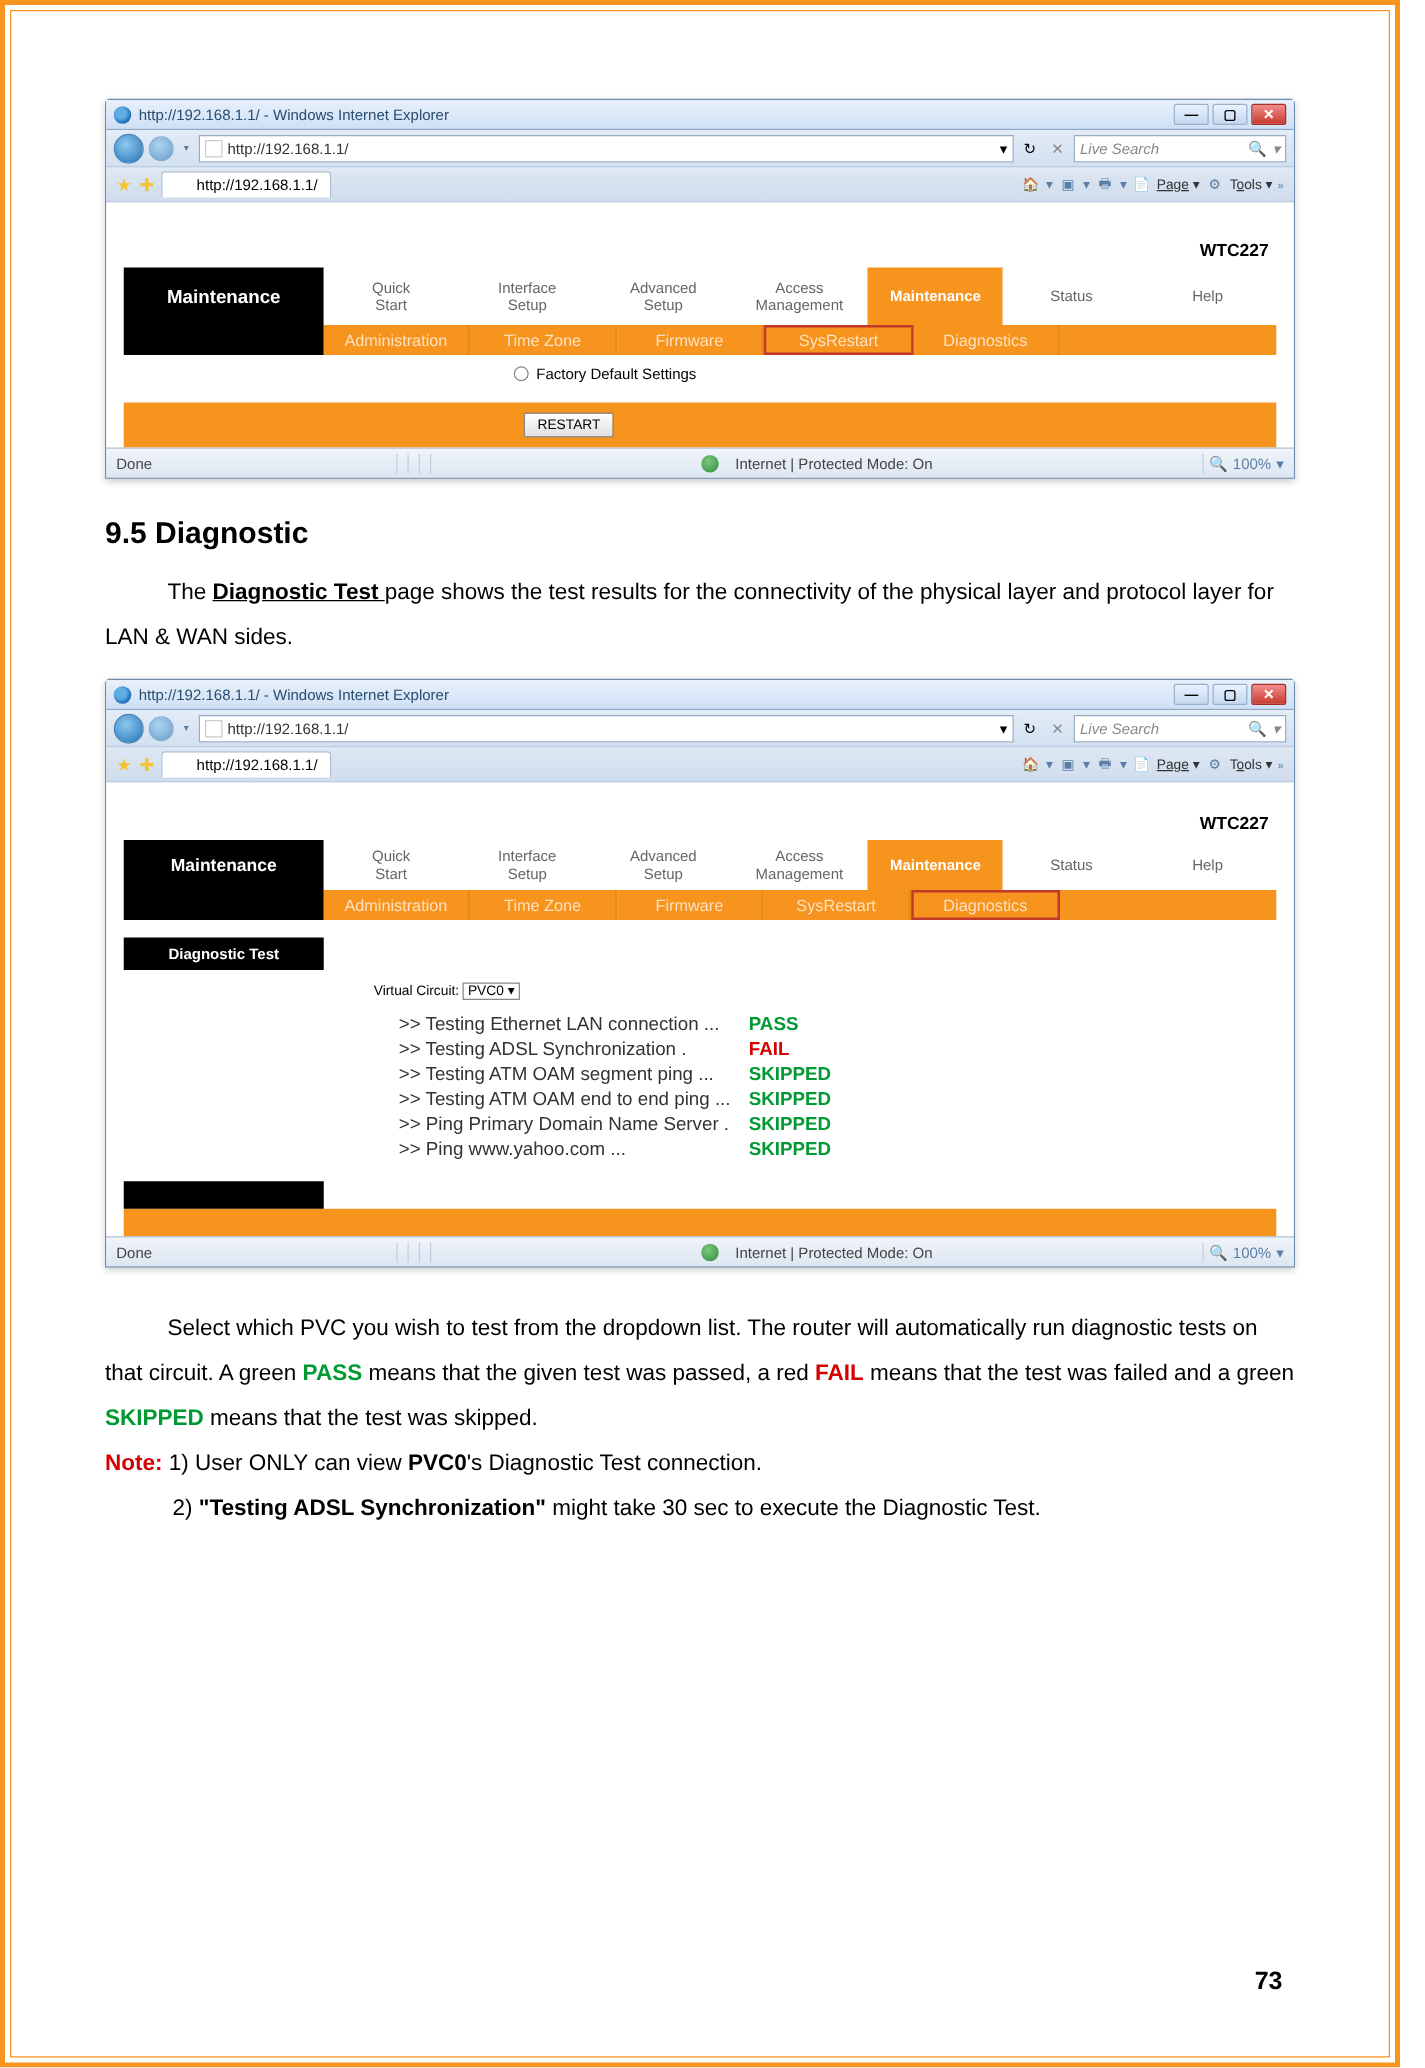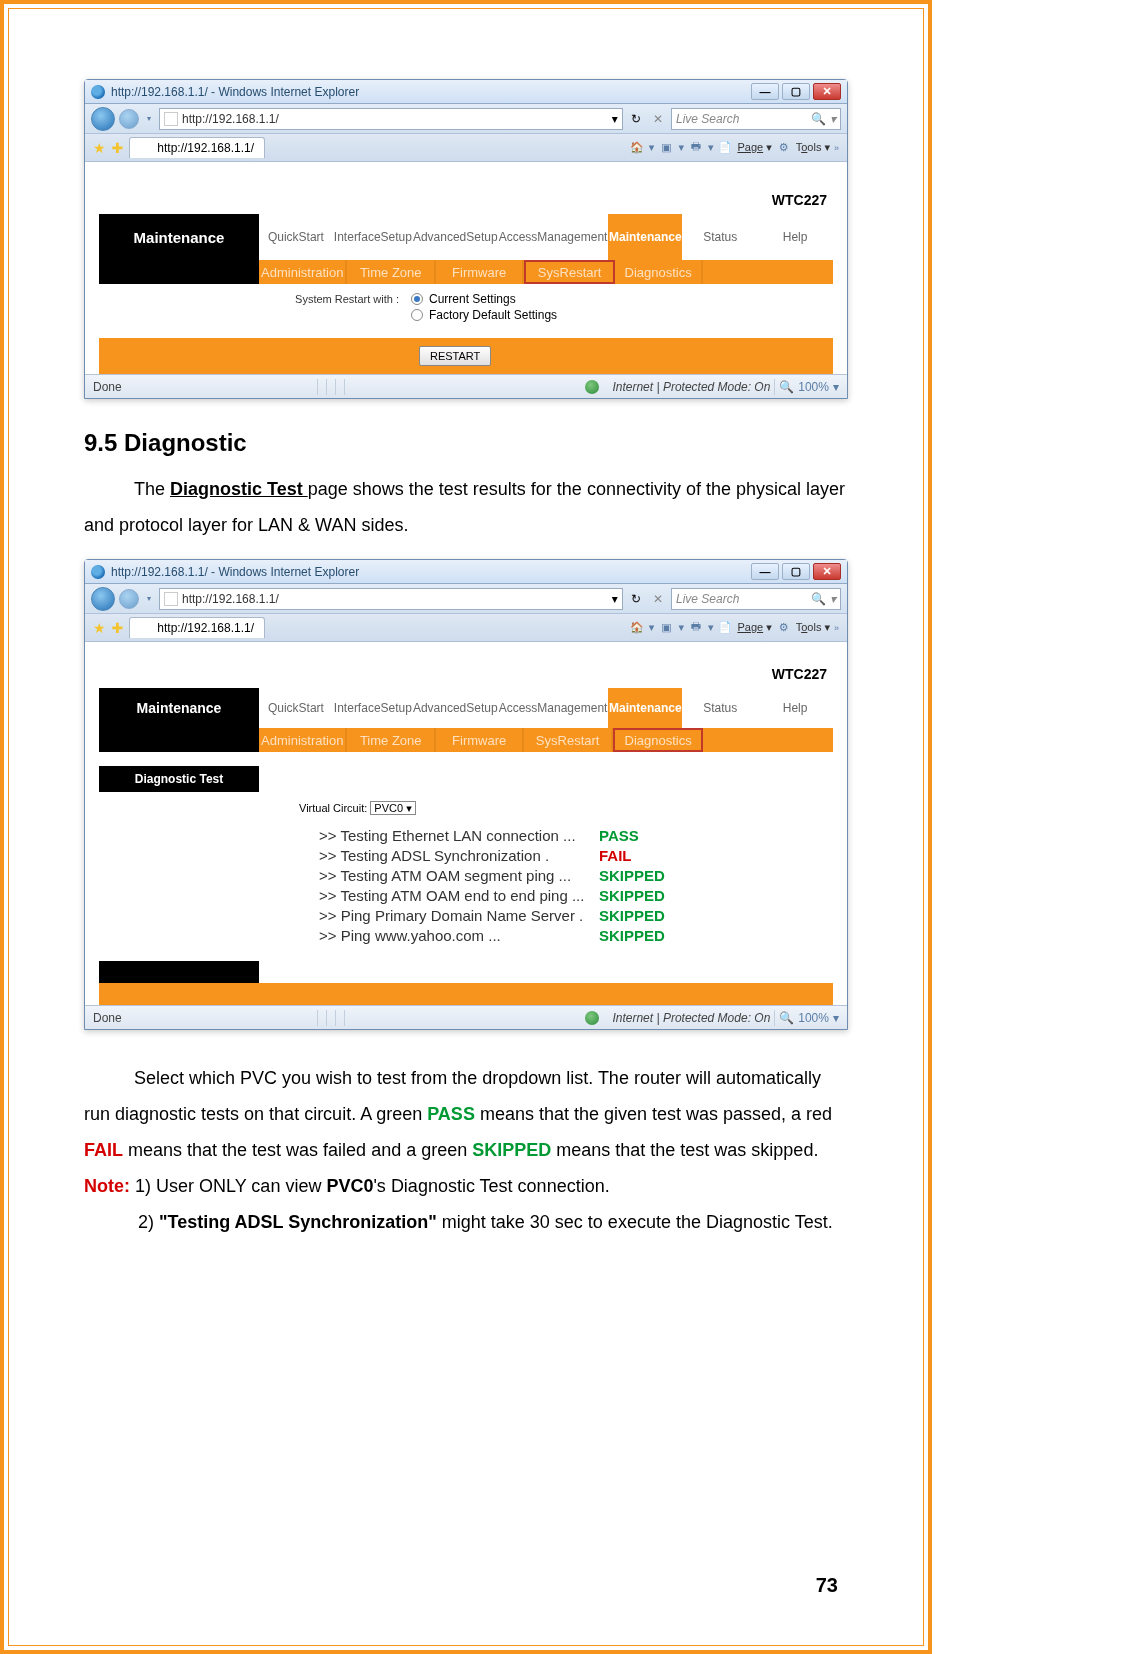--- a/index.html
+++ b/index.html
@@ -5,21 +5,21 @@
   * { box-sizing: border-box; margin: 0; padding: 0; }
   body {
     font-family: Arial, sans-serif;
     background: #fff;
     width: 1140px;
     margin: 0 auto;
   }
   .outer-frame {
     border: 4px solid #f7941d;
     padding: 4px;
-    width: 932px;
+    width: 1120px;
     height: 1654px;
   }
   .inner-frame {
     border: 1px solid #f7941d;
     height: 100%;
     padding: 70px 75px 40px 75px;
     position: relative;
   }
   .page-number {
     position: absolute;
@@ -122,21 +122,21 @@
   .maintabs {
     display: flex; width: 100%; border-collapse: collapse; justify-content: center;
   }
   .maintabs .left-label {
     background: #000; color: #fff; font-weight: bold;
     width: 160px; display: flex; align-items: center; justify-content: center;
     font-size: 15px; height: 46px;
   }
   .small .maintabs .left-label { font-size: 14px; height: 40px; }
   .maintabs .tabcell {
-    flex: 1; display: flex; flex-direction: row;
+    flex: 1; display: flex; flex-direction: column;
     align-items: center; justify-content: center;
     font-size: 12px; color: #666; height: 46px; border-right: 1px solid #fff;
     background: #fff;
   }
   .small .maintabs .tabcell { height: 40px; }
   .maintabs .tabcell.active {
     background: #f7941d; color: #fff; font-weight: bold;
   }
   .subtabs { display: flex; }
   .subtabs .left-spacer { width: 160px; background: #000; height: 24px; }
@@ -191,21 +191,21 @@
   }
 
   .statusbar {
     height: 24px; background: linear-gradient(#f0f4fa, #dde6f1);
     border-top: 1px solid #b5c4d6;
     display: flex; align-items: center; font-size: 12px; color: #444;
     padding: 0 8px;
   }
   .statusbar .done { flex: 0 0 220px; }
   .statusbar .sep { border-left: 1px solid #c3cfdd; height: 16px; margin: 0 4px; }
-  .statusbar .mid { flex: 1; display: flex; align-items: center; gap: 13px; justify-content: flex-end; font-style: italic;}
+  .statusbar .mid { flex: 1; display: flex; align-items: center; gap: 13px; justify-content: center;}
   .statusbar .globe { width: 14px; height: 14px; border-radius: 50%; background: radial-gradient(circle at 40% 35%, #7ec87e, #2d8a3a); position: relative;}
   .statusbar .zoom { display: flex; align-items: center; gap: 4px; color: #5a7ea6;}
 
   
   .doc-heading {
     font-size: 24px; font-weight: bold; margin: 30px 0 14px 0;
   }
   .doc-p {
     font-size: 18px; line-height: 2.0; color: #000;
   }
@@ -308,25 +308,20 @@
       <div class="sub">Time Zone</div>
       <div class="sub">Firmware</div>
       <div class="sub selected">SysRestart</div>
       <div class="sub">Diagnostics</div>
       <div class="sub rest"></div>
     </div>
 
     <div class="section-body">
       <div class="pad"></div>
       <div class="content">
-        <div class="radio-row">
-          <span class="label-left">System Restart with :</span>
-          <span class="radio-dot checked"></span>
-          <span>Current Settings</span>
-        </div>
         <div class="radio-row">
           <span class="label-left"></span>
           <span class="radio-dot"></span>
           <span>Factory Default Settings</span>
         </div>
       </div>
     </div>
     <div class="orange-bar">
       <button class="restart-btn">RESTART</button>
     </div>

